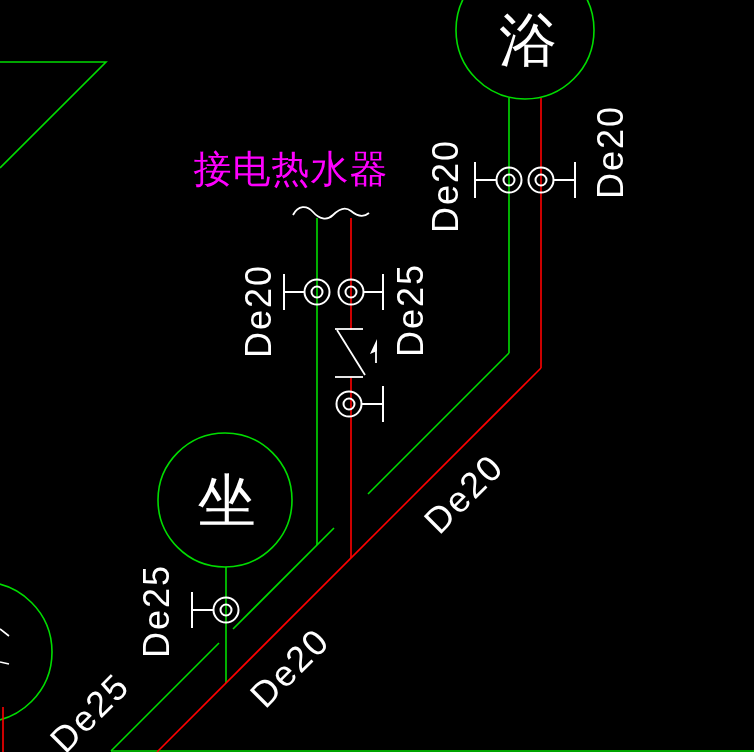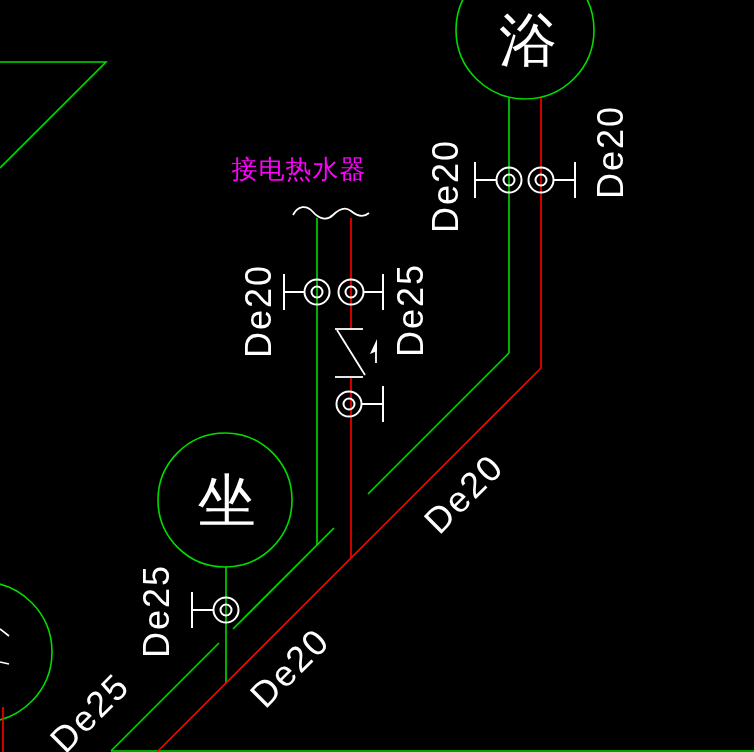--- a/index.html
+++ b/index.html
@@ -19,26 +19,25 @@
     font-weight:400;
     letter-spacing:2px;
     white-space:nowrap;
     transform:translate(-50%,-50%) rotate(var(--rot,0deg));
     transform-origin:center center;
     line-height:1;
   }
   .annotation{
     position:absolute;
     color:#ff00ff;
-    font-size:26px;
+    font-size:38px;
     letter-spacing:1px;
     white-space:nowrap;
     transform:translate(-50%,-50%);
     line-height:1;
-    margin-left:8px;
   }
   .fixture-char{
     position:absolute;
     color:#fff;
     font-size:58px;
     white-space:nowrap;
     transform:translate(-50%,-50%);
     line-height:1;
   }
 </style>

